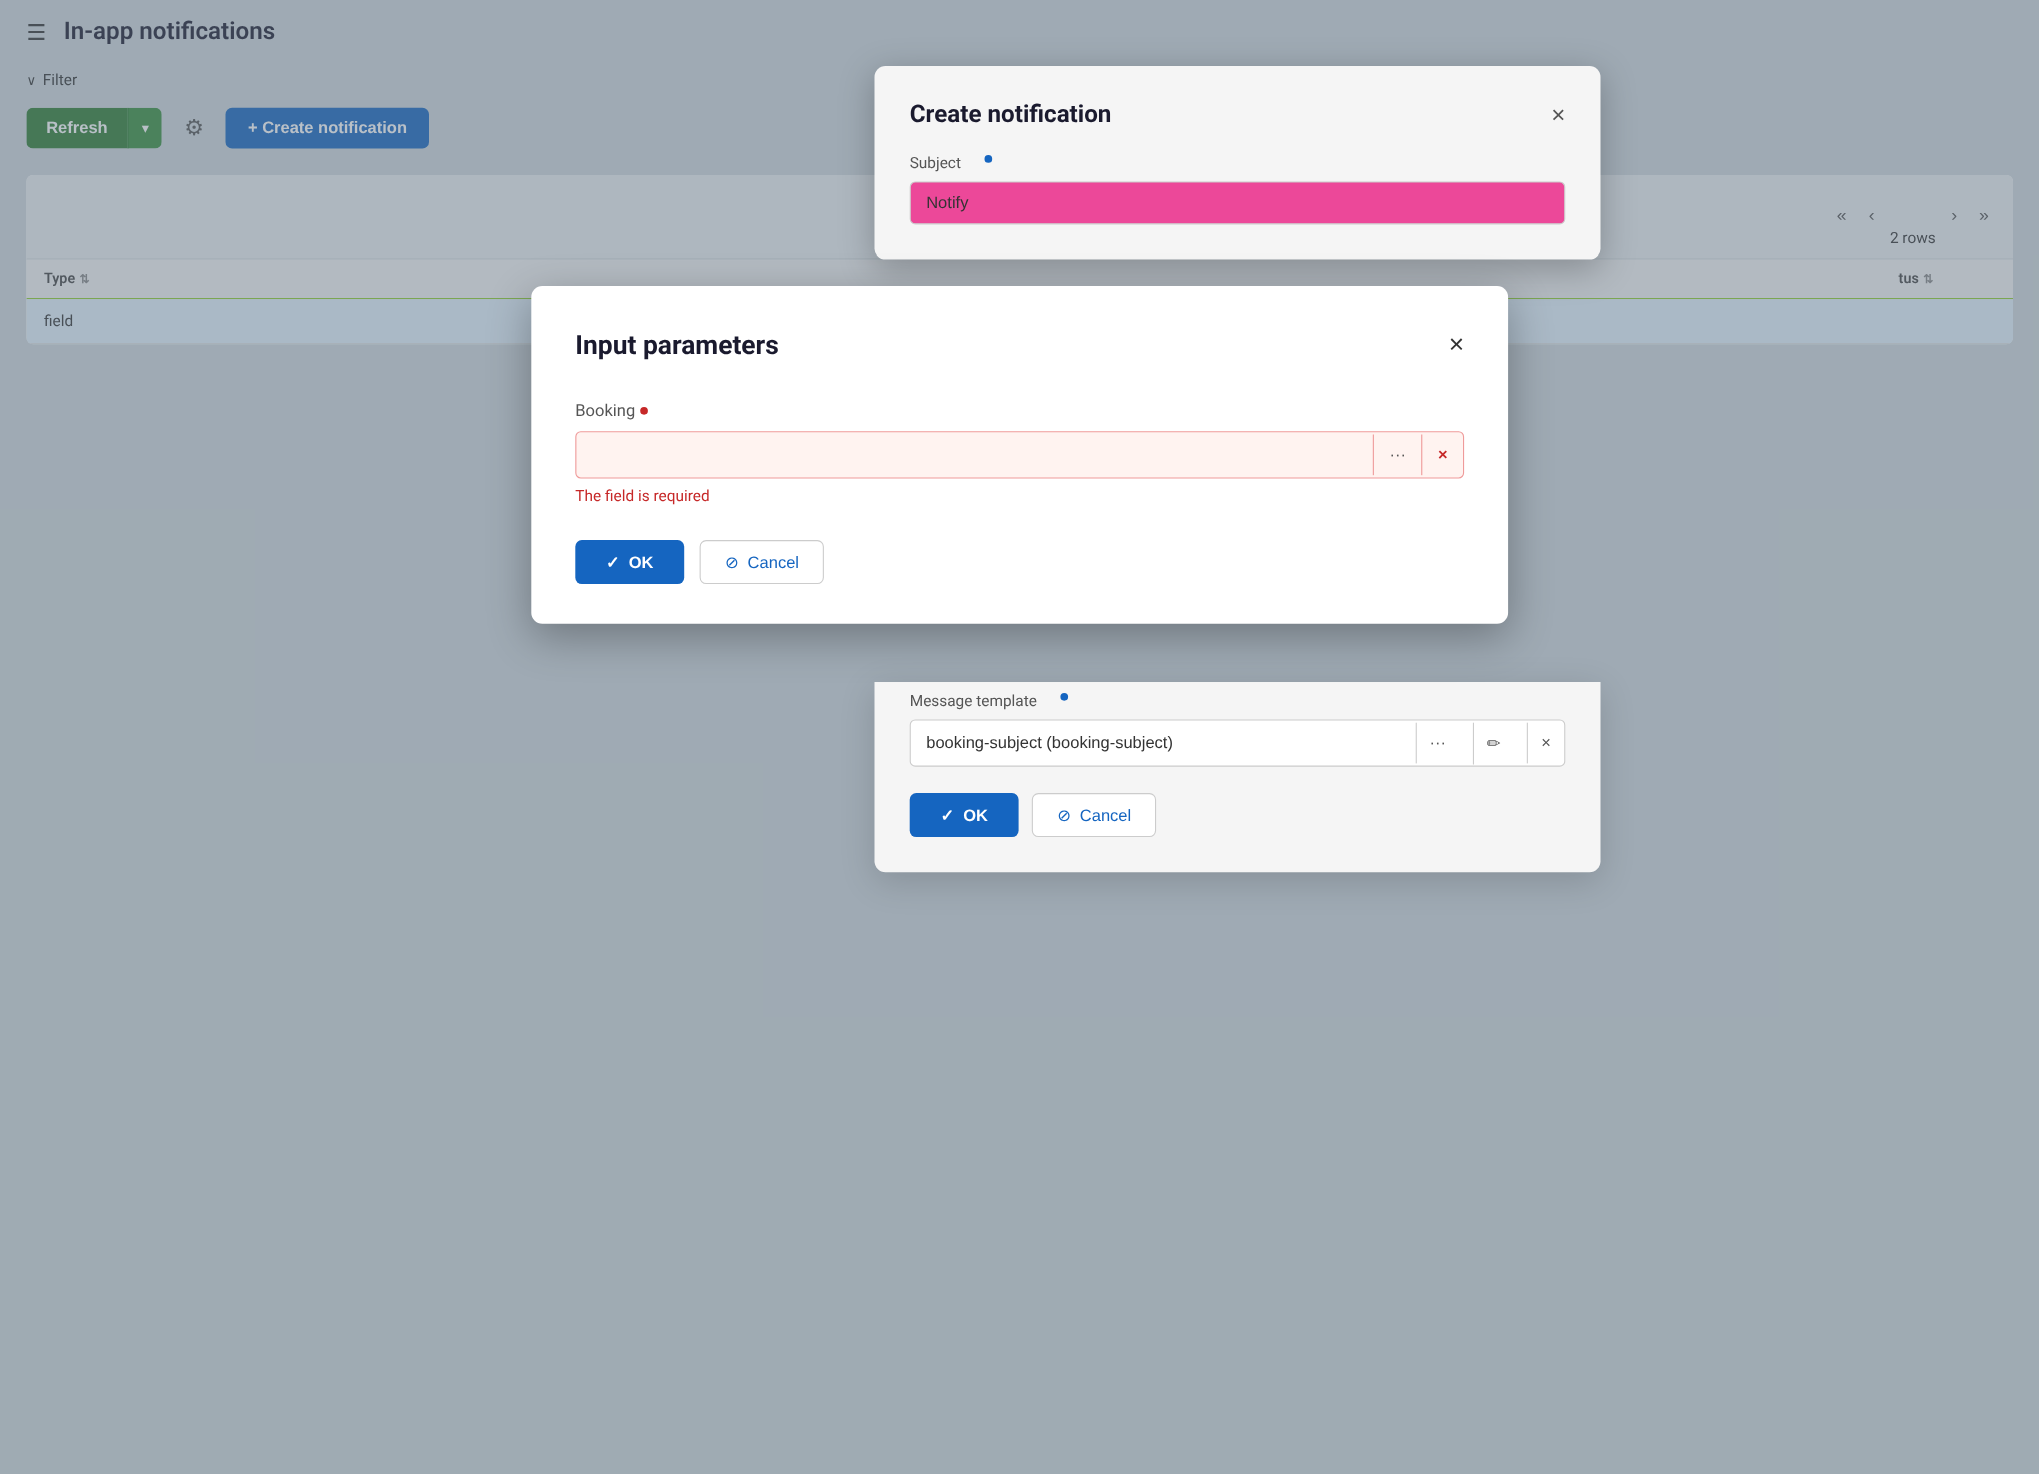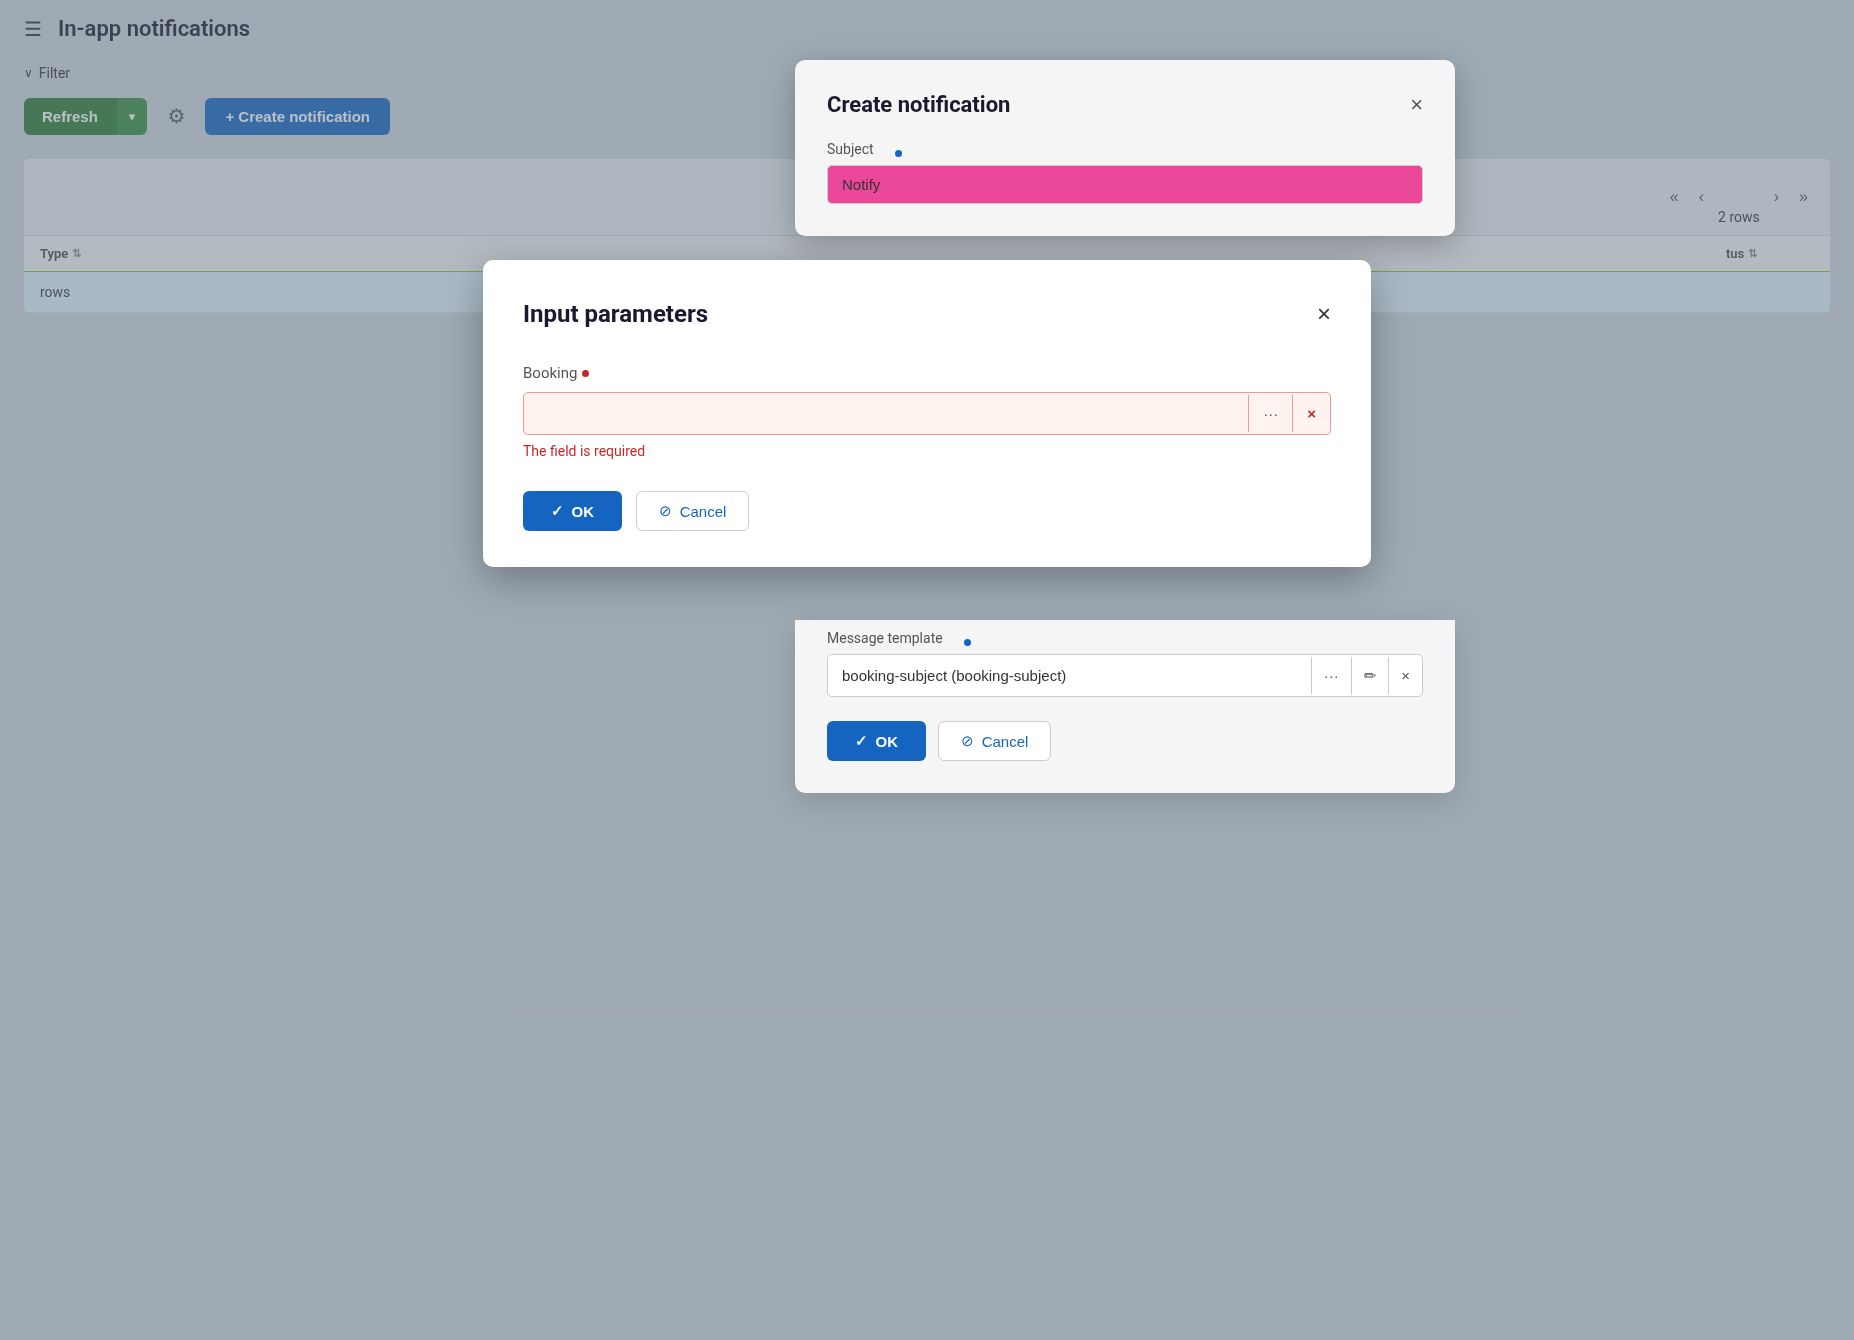--- a/index.html
+++ b/index.html
@@ -210,21 +210,21 @@
       font-size: 22px;
       color: #555;
       cursor: pointer;
       line-height: 1;
     }
     .modal-field-label {
       font-size: 14px;
       color: #555;
       margin-bottom: 8px;
       display: flex;
-      align-items: flex-end;
+      align-items: flex-start;
       gap: 21px;
     }
     .required-dot {
       width: 7px;
       height: 7px;
       background: #1565c0;
       border-radius: 50%;
       display: inline-block;
     }
     .modal-input {
@@ -371,21 +371,21 @@
       box-shadow: 0 8px 32px rgba(0,0,0,0.15);
       z-index: 20;
       padding: 0 32px 32px 32px;
     }
     .msg-template-section {
       margin-top: 10px;
     }
     .msg-template-input-row {
       display: flex;
       align-items: center;
-      gap: 0;
+      gap: 12px;
       width: 100%;
       border: 1.5px solid #ccc;
       border-radius: 5px;
       background: white;
       overflow: hidden;
       margin-top: 8px;
     }
     .msg-template-field {
       flex: 1;
       padding: 12px 14px;
@@ -451,21 +451,21 @@
         <span class="sort-icon">⇅</span>
       </div>
       <div class="table-col-header"></div>
       <div class="table-col-header"></div>
       <div class="table-col-header">
         <span>tus</span>
         <span class="sort-icon">⇅</span>
       </div>
     </div>
     <div class="table-row-data">
-      <div class="table-cell">rows</div>
+      <div class="table-cell">field</div>
       <div class="table-cell"></div>
       <div class="table-cell"></div>
       <div class="table-cell"></div>
     </div>
   </div>
 </div>
 
 <div class="overlay"></div>
 
 <div class="modal-create">

